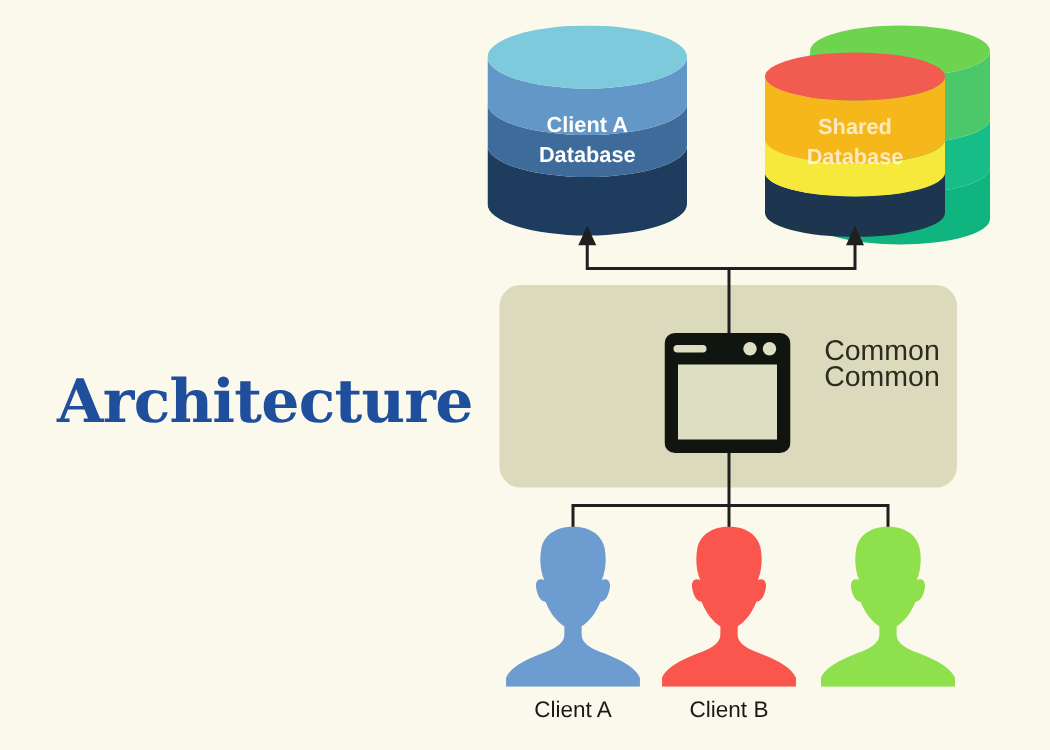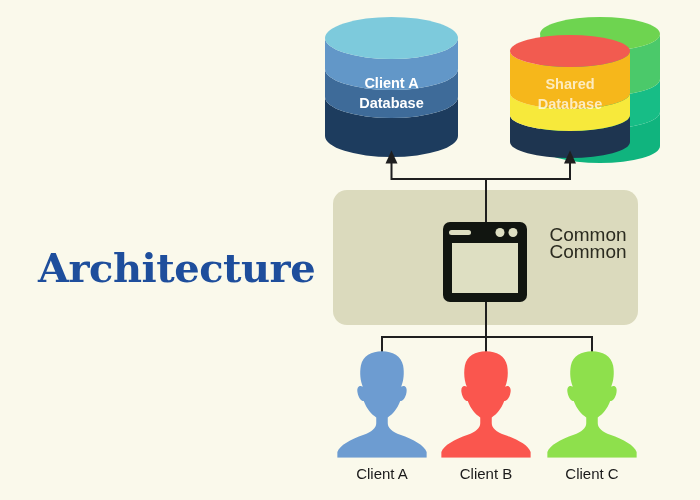--- a/index.html
+++ b/index.html
@@ -92,15 +92,14 @@
   </svg>
   <svg class="person person-b" viewBox="0 0 100 112">
     <use href="#person-shape" fill="#FA564E"></use>
   </svg>
   <svg class="person person-c" viewBox="0 0 100 112">
     <use href="#person-shape" fill="#8EE04C"></use>
   </svg>
 
   <div class="client-label label-a">Client A</div>
   <div class="client-label label-b">Client B</div>
-  <div class="client-label label-c">Client C</div>
 
 </div>
 
 </body></html>

